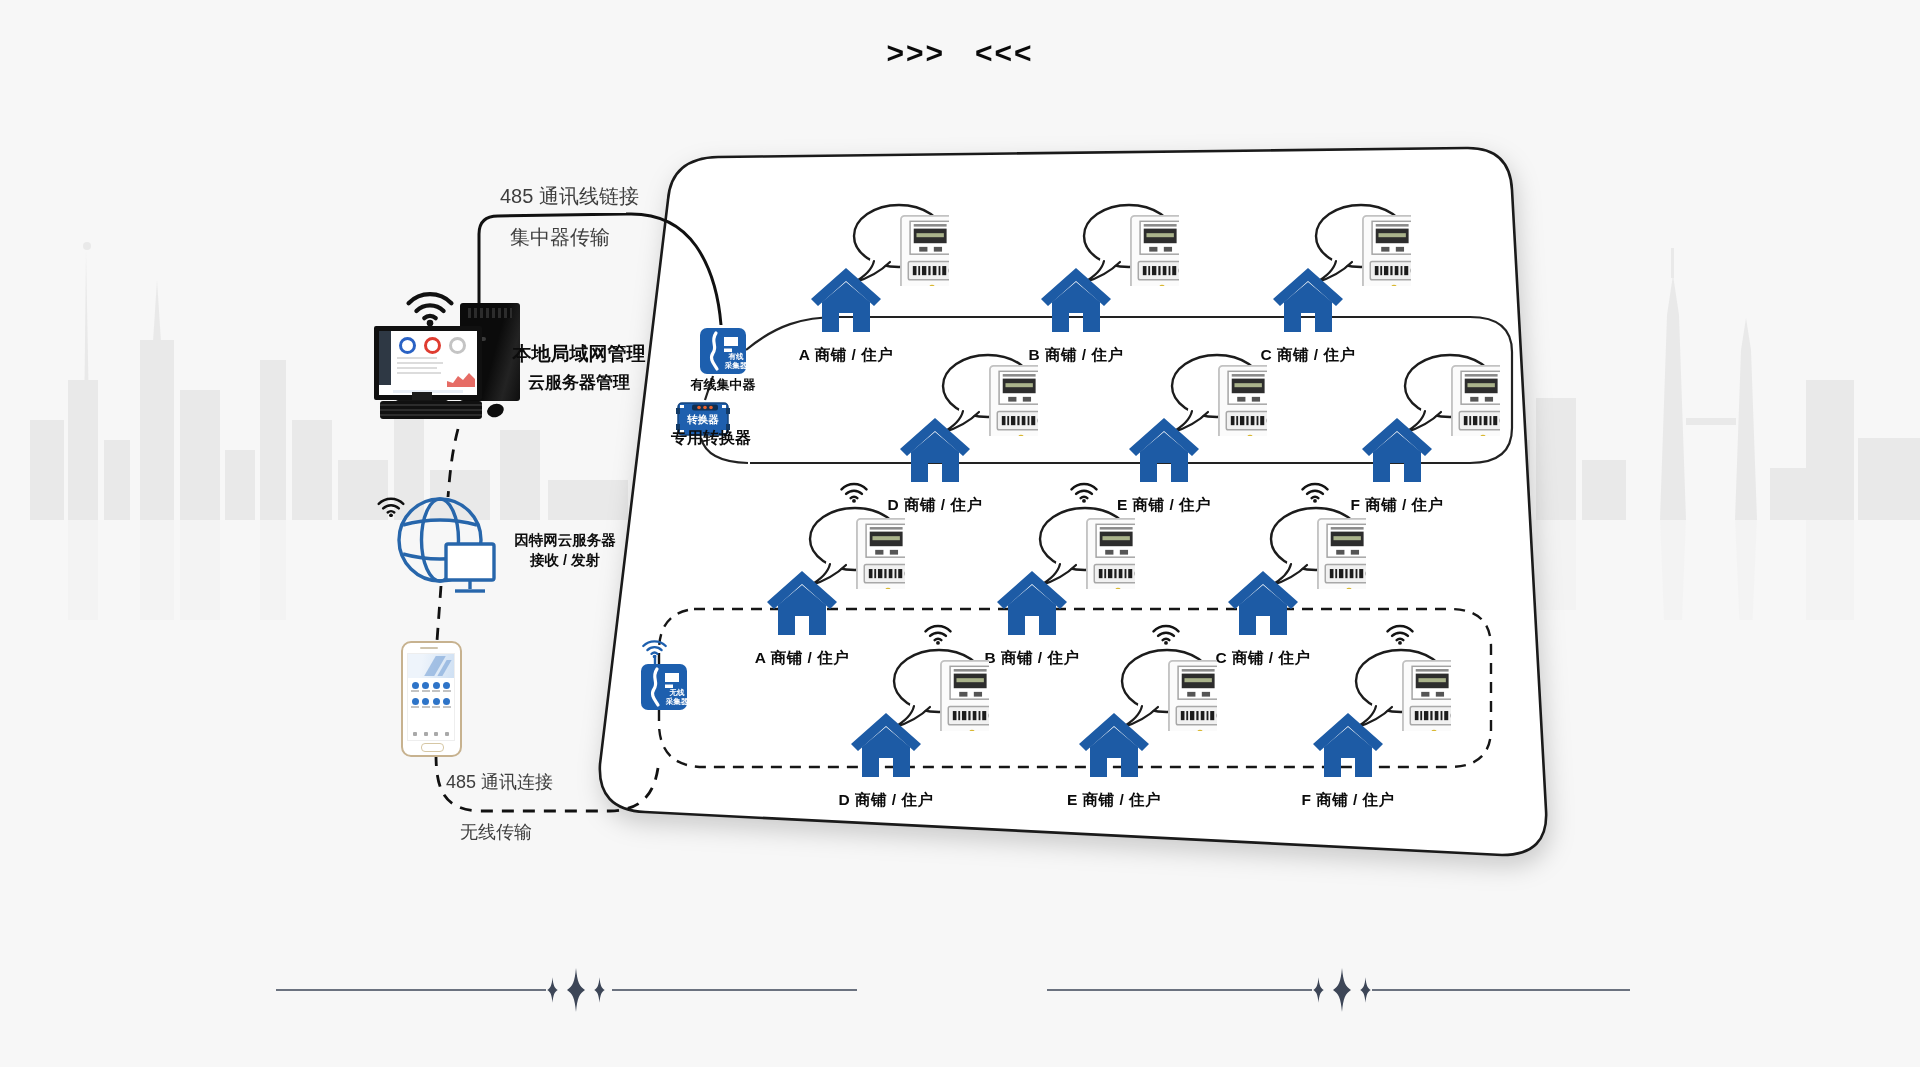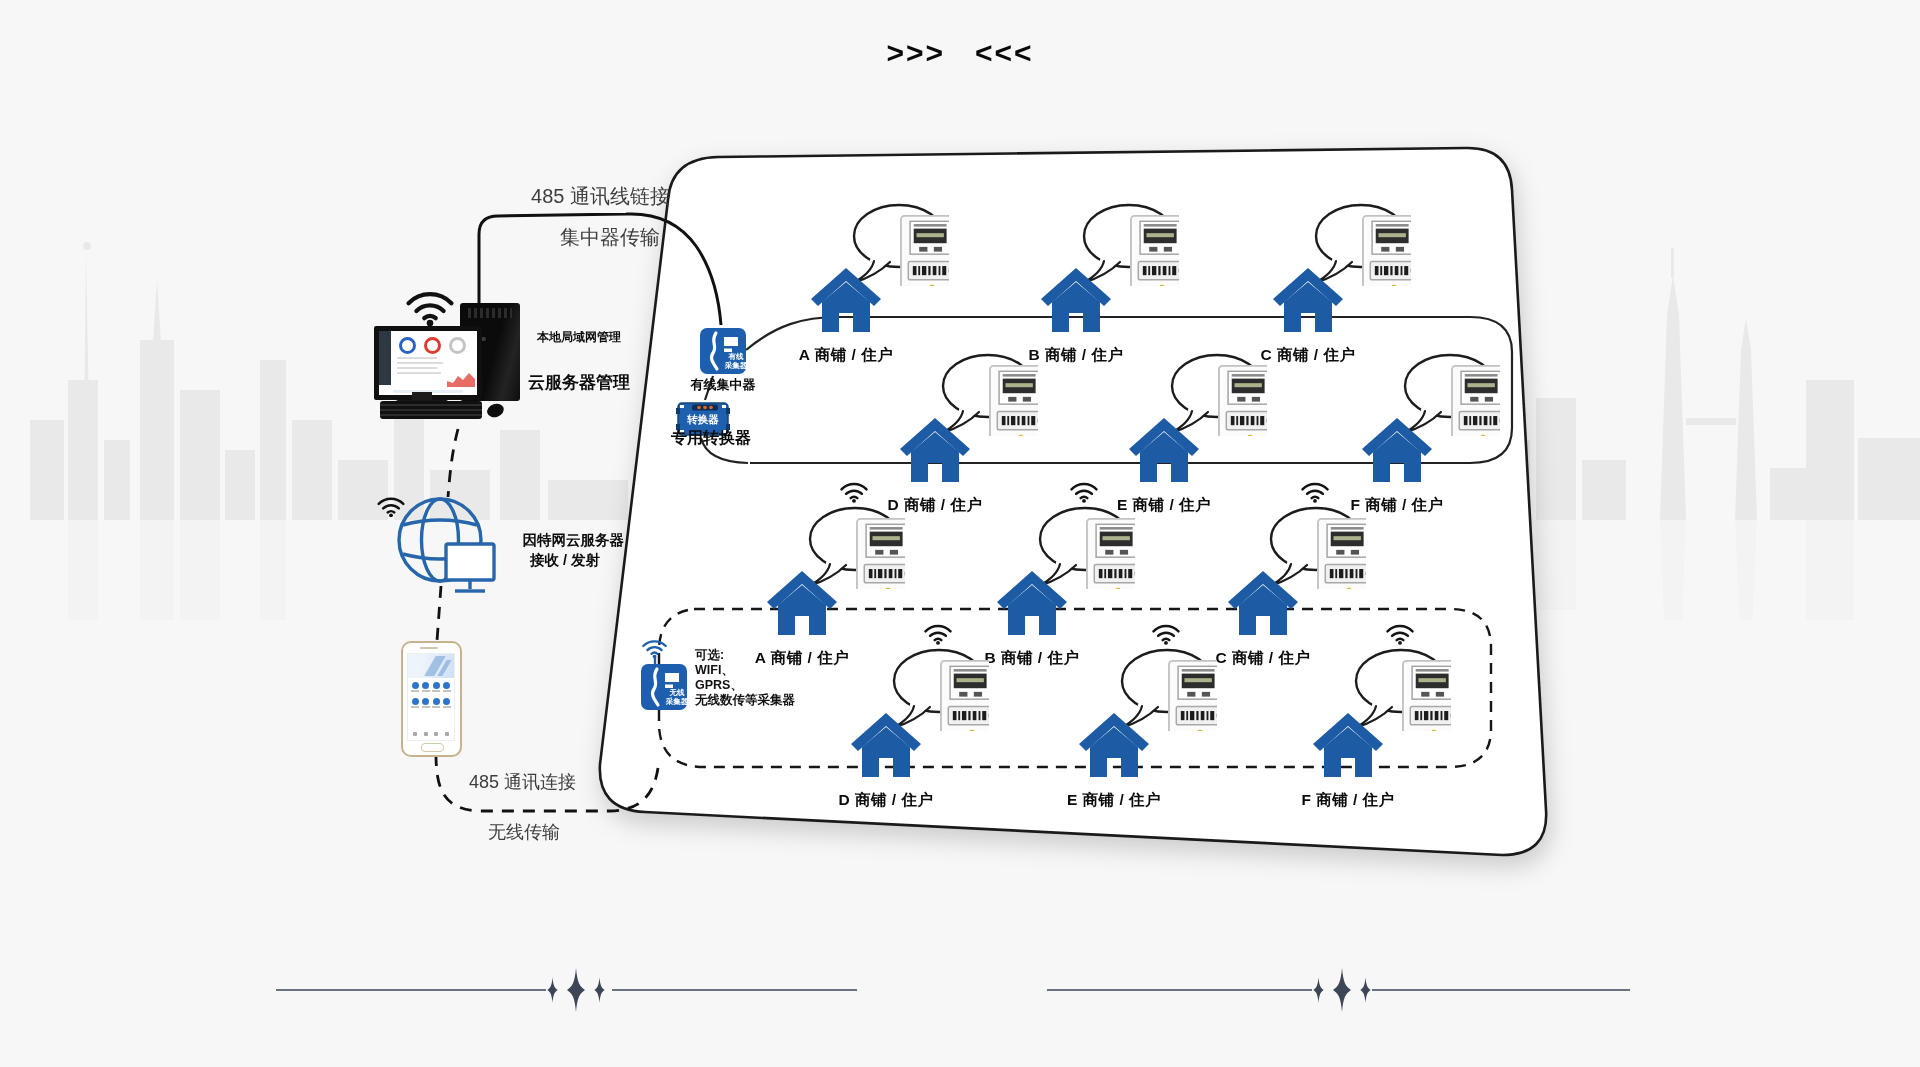--- a/index.html
+++ b/index.html
@@ -21,21 +21,21 @@
   
   .panel-svg{position:absolute;left:0;top:0;z-index:1;filter:drop-shadow(3px 10px 12px rgba(0,0,0,.18));}
   .lines-svg{position:absolute;left:0;top:0;z-index:2;pointer-events:none;}
   .s3{stroke:#111;stroke-width:3;fill:none;}
   .s2{stroke:#222;stroke-width:2.2;fill:none;}
   .d2{stroke:#161616;stroke-width:2.4;fill:none;stroke-dasharray:11 8;}
   .d3{stroke:#111;stroke-width:2.8;fill:none;stroke-dasharray:12 9;}
   .s2b{stroke:#1d5fae;stroke-width:2.4;fill:none;}
 
   
-  .note-text{position:absolute;color:#3e3e3e;font-size:20px;text-align:right;z-index:4;white-space:nowrap;}
+  .note-text{position:absolute;color:#3e3e3e;font-size:20px;text-align:left;z-index:4;white-space:nowrap;}
   .bold-caption{position:absolute;color:#0c0c0c;font-weight:700;text-align:center;z-index:4;white-space:nowrap;}
 
   
   .unit{position:absolute;width:70px;height:66px;z-index:3;}
   .unit .house{position:absolute;left:0;top:0;width:70px;height:66px;color:#1d5ba5;}
   .unit .bubble{position:absolute;left:38px;top:-66px;width:100px;height:84px;}
   .bubble .bub{fill:#fff;stroke:#1c1c1c;stroke-width:2.4;}
   .bubble .tail-fill{fill:#fff;stroke:none;}
   .bubble .tail-line{fill:none;stroke:#1c1c1c;stroke-width:2.2;stroke-linecap:round;}
   .unit .unit-wifi{position:absolute;left:72px;top:-92px;width:30px;height:24px;color:#141414;}
@@ -246,38 +246,38 @@
     <div class="rowline" style="top:41px;width:44px;"></div>
     <svg class="m-chart" width="28" height="16" viewBox="0 0 28 16">
         <path d="M0 16 L0 10 L6 12 L11 5 L16 9 L22 2 L28 8 L28 16 Z" fill="#e2524a" opacity=".85"></path>
       </svg>
     <div class="m-foot"></div>
   </div>
   <div class="m-stand"></div>
   <div class="m-base"></div>
   <div class="keyboard"></div>
   <div class="mouse"></div>
-  <div class="bold-caption" style="left:504px;top:329px;width:150px;font-size:12px;">本地局域网管理</div>
+  <div class="bold-caption" style="left:504px;top:341px;width:150px;font-size:19px;">本地局域网管理</div>
   <div class="bold-caption" style="left:504px;top:371px;width:150px;font-size:17px;">云服务器管理</div>
 
   <svg class="wifi-sm" style="left:376px;top:494px;width:30px;height:23px;color:#111;" viewBox="0 0 36 28">
       <use href="#wifi"></use>
     </svg>
   <svg class="globe-svg" width="118" height="106" viewBox="0 0 118 106">
     <g stroke="#2766ab" stroke-width="3.4" fill="none">
       <circle cx="48" cy="48" r="41"></circle>
       <ellipse cx="48" cy="48" rx="18.5" ry="41"></ellipse>
       <path d="M11 33 Q 48 23 85 33"></path>
       <path d="M11 62 Q 48 72 85 62"></path>
     </g>
     <rect x="54" y="52" width="48" height="36" rx="2" fill="#fff" stroke="#2766ab" stroke-width="3.4"></rect>
     <line x1="78" y1="88" x2="78" y2="97" stroke="#2766ab" stroke-width="3.4"></line>
     <line x1="63" y1="99" x2="93" y2="99" stroke="#2766ab" stroke-width="3.4"></line>
   </svg>
-  <div class="bold-caption" style="left:506px;top:531px;width:118px;font-size:14.5px;text-align:right;">因特网云服务器</div>
+  <div class="bold-caption" style="left:506px;top:531px;width:118px;font-size:14.5px;">因特网云服务器</div>
   <div class="bold-caption" style="left:506px;top:551px;width:118px;font-size:14.5px;">接收 / 发射</div>
 
   <div class="phone">
     <div class="speaker"></div>
     <div class="screen">
       <div class="banner">
           <i style="left:22px;top:2px;width:10px;height:20px;"></i>
           <i style="left:34px;top:6px;width:5px;height:16px;"></i>
         </div>
       <div class="appgrid">
@@ -333,26 +333,20 @@
   <svg class="wifi-sm" style="left:641px;top:637px;width:27px;height:21px;color:#1d5fae;" viewBox="0 0 36 28">
       <use href="#wifi"></use>
     </svg>
   <svg class="collector" style="left:641px;top:664px;" viewBox="0 0 46 46">
       <use href="#collector"></use>
     </svg>
   <div class="collector-text" style="left:655px;top:688px;">
     <div>无线</div>
     <div>采集器</div>
   </div>
-  <div class="abs z4" style="left:695px;top:648px;width:140px;font-size:12.5px;line-height:15px;font-weight:700;color:#111;">
-    <div>可选:</div>
-    <div>WIFI、</div>
-    <div>GPRS、</div>
-    <div>无线数传等采集器</div>
-  </div>
 
   <div class="unit" style="left:811px;top:268px;">
     <svg class="bubble" viewBox="0 0 100 84">
       <ellipse class="bub" cx="50" cy="34" rx="45" ry="31"></ellipse>
       <path class="tail-fill" d="M22 50 C 22 63 15 73 4 81 C 21 76 36 66 44 54 Z"></path>
       <path class="tail-line" d="M25 59 C 23 68 15 75 4 81 C 20 76 33 68 41 60"></path>
       <use href="#meter" transform="translate(33,12)"></use>
     </svg>
     <svg class="house" viewBox="0 0 70 66">
         <use href="#house"></use>

